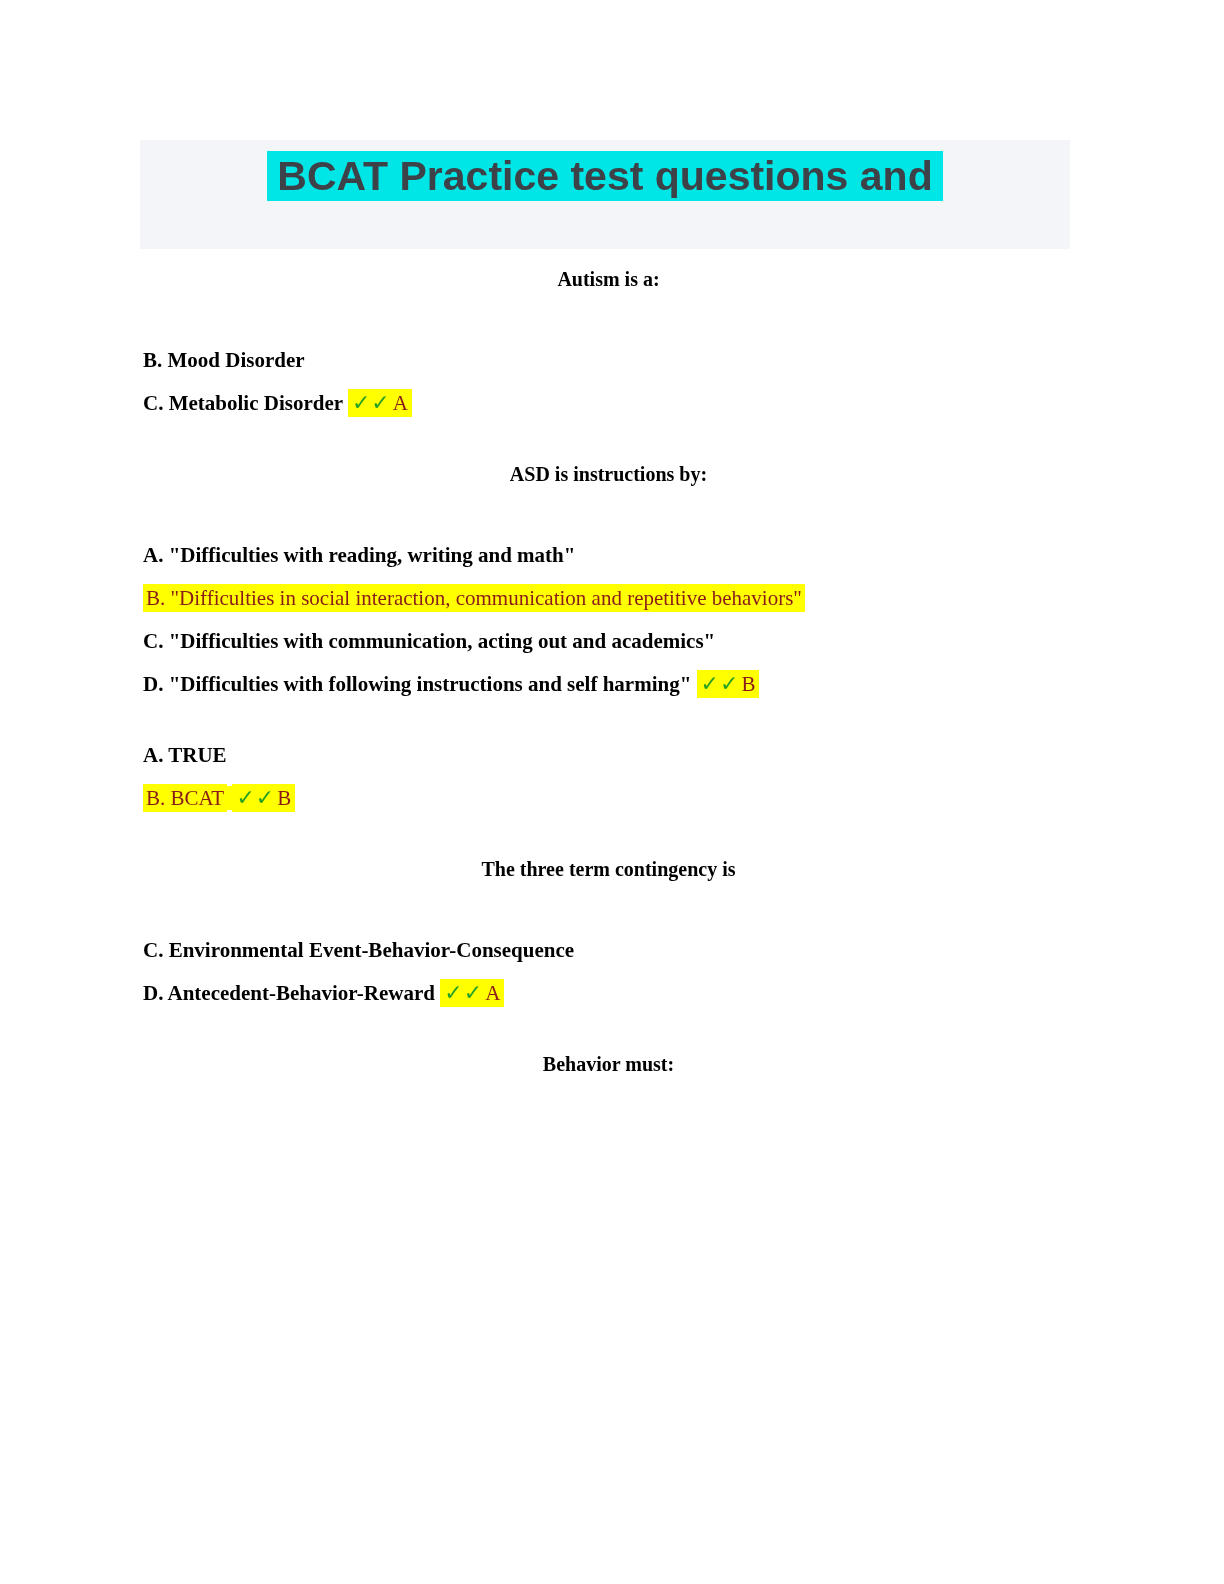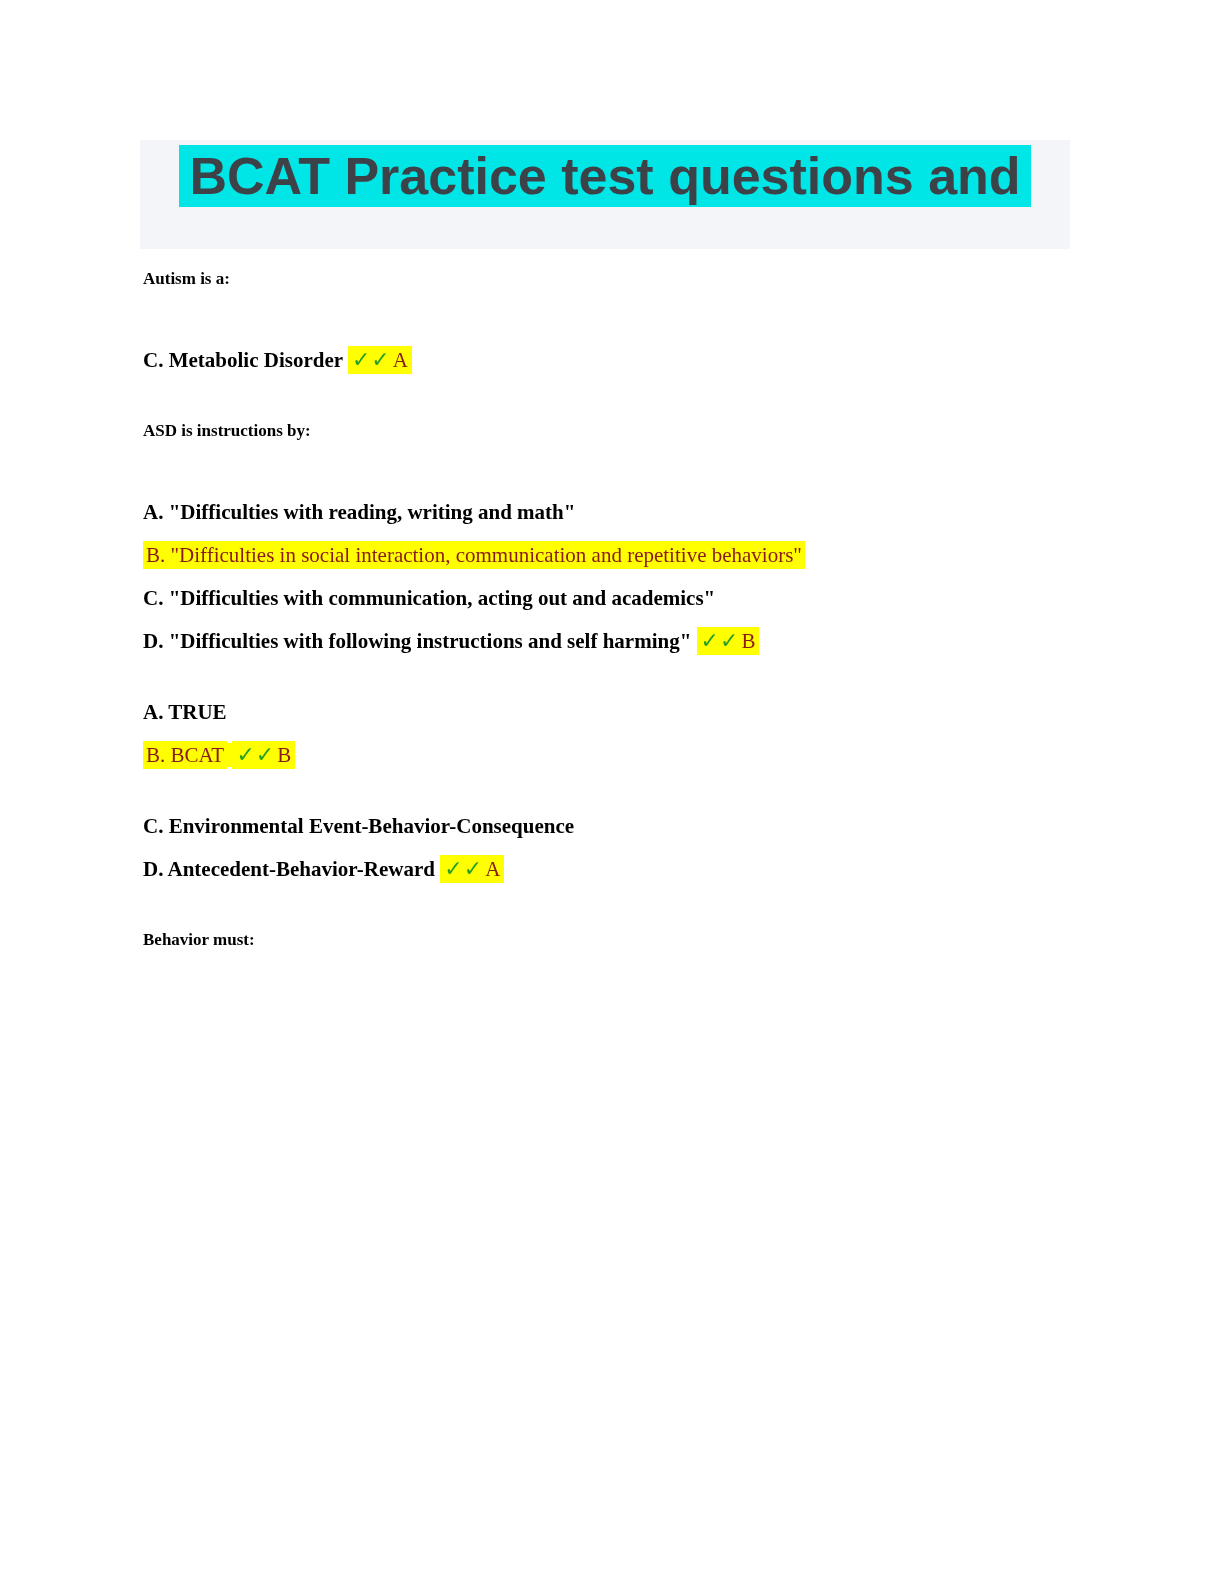--- a/index.html
+++ b/index.html
@@ -14,37 +14,38 @@
   }
   .banner {
     margin: 140px 154px 0 140px;
     background: #f4f5f9;
     padding: 8px 24px 44px 24px;
     text-align: center;
   }
   .banner h1 {
     font-family: "Liberation Sans", sans-serif;
     font-weight: bold;
-    font-size: 52px;
+    font-size: 41px;
     line-height: 57px;
     color: #3d4248;
   }
   .hl-cyan {
     background: var(--highlight-cyan, #00e6e6);
     padding: 2px 10px;
     -webkit-box-decoration-break: clone;
     box-decoration-break: clone;
   }
   main { margin: 16px 150px 0 143px; }
   .question { margin-bottom: 43px; }
   .prompt {
-    font-size: 17px;
+    font-size: 20px;
     line-height: 28px;
     font-weight: bold;
     margin-bottom: 53px;
+    text-align: center;
   }
   .option {
     font-size: 21px;
     line-height: 28px;
     font-weight: bold;
     margin-bottom: 15px;
   }
   .opt-text.correct {
     background: var(--highlight-yellow, #ffff00);
     color: var(--answer-red, #8b1a1a);
@@ -74,34 +75,36 @@
 </head>
 <body>
 
 <div class="page">
   <header class="banner">
     <h1 style="color: rgb(61, 66, 72);"><span class="hl-cyan">BCAT Practice test questions and</span><br></h1>
   </header>
   <main id="questions">
       <section class="question">
         <p class="prompt">Autism is a:</p>
+        <p class="option"><span class="opt-text">B. Mood Disorder</span></p>
         <p class="option"><span class="opt-text">C. Metabolic Disorder</span><span class="sep"> </span><span class="mark"><span class="checks">✓✓</span><span class="mark-letter">A</span></span></p>
       </section>
       <section class="question">
         <p class="prompt">ASD is instructions by:</p>
         <p class="option"><span class="opt-text">A. "Difficulties with reading, writing and math"</span></p>
         <p class="option"><span class="opt-text correct">B. "Difficulties in social interaction, communication and repetitive behaviors"</span></p>
         <p class="option"><span class="opt-text">C. "Difficulties with communication, acting out and academics"</span></p>
         <p class="option"><span class="opt-text">D. "Difficulties with following instructions and self harming"</span><span class="sep"> </span><span class="mark"><span class="checks">✓✓</span><span class="mark-letter">B</span></span></p>
       </section>
       <section class="question">
         <p class="option"><span class="opt-text">A. TRUE</span></p>
         <p class="option"><span class="opt-text correct">B. BCAT</span><span class="sep hl"> </span><span class="mark"><span class="checks">✓✓</span><span class="mark-letter">B</span></span></p>
       </section>
       <section class="question">
+        <p class="prompt">The three term contingency is</p>
         <p class="option"><span class="opt-text">C. Environmental Event-Behavior-Consequence</span></p>
         <p class="option"><span class="opt-text">D. Antecedent-Behavior-Reward</span><span class="sep"> </span><span class="mark"><span class="checks">✓✓</span><span class="mark-letter">A</span></span></p>
       </section>
       <section class="question">
         <p class="prompt">Behavior must:</p>
       </section>
     </main>
 </div>
 
 </body></html>

